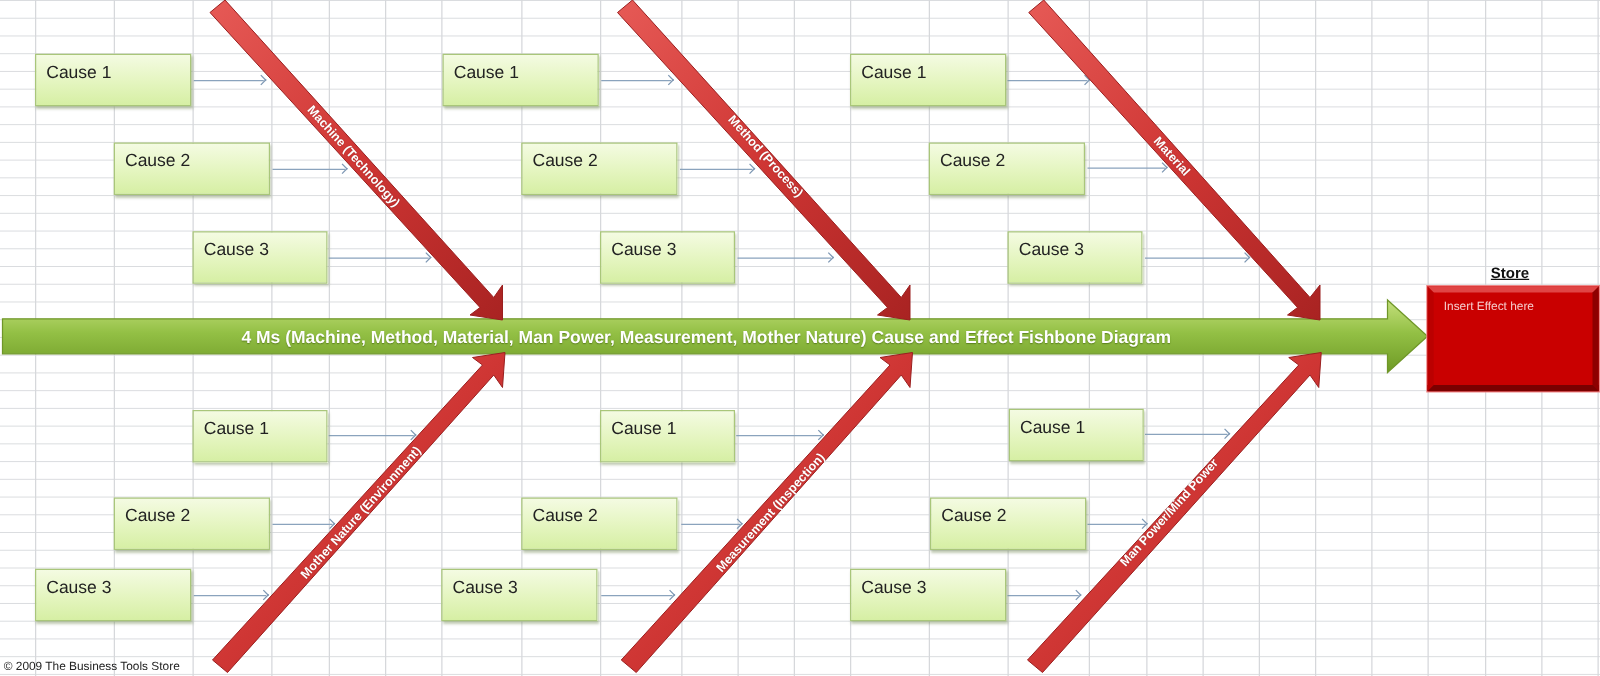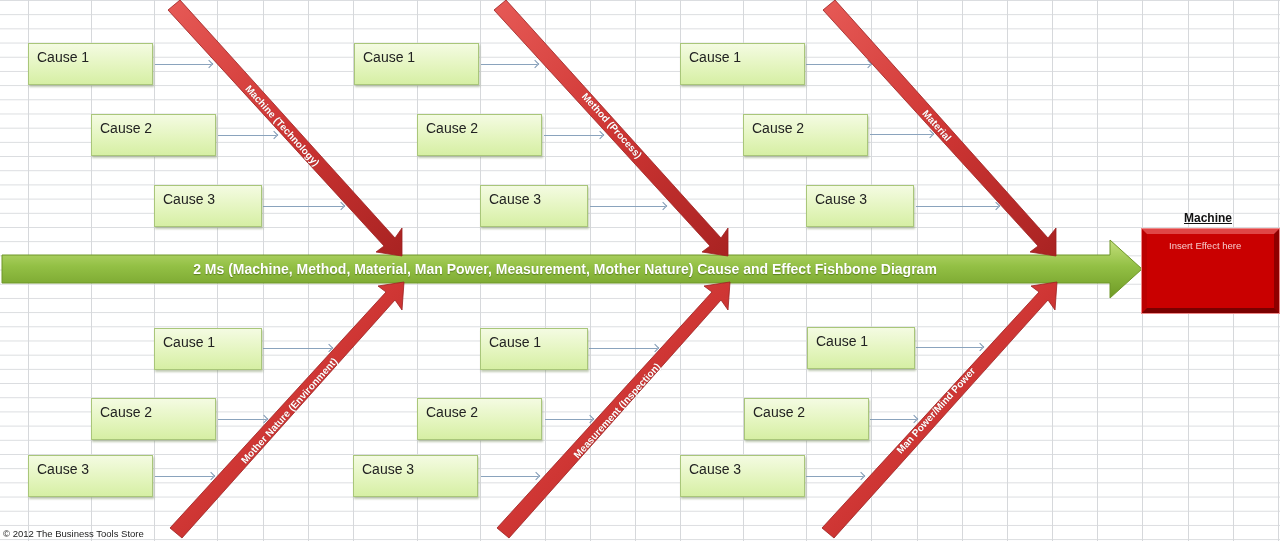--- a/index.html
+++ b/index.html
@@ -16,21 +16,21 @@
   .cause.w108{width:108px;}
   .link{position:absolute;height:1px;background:#8aa3bd;}
   .link::after{content:"";position:absolute;right:-1px;top:-3px;width:5px;height:5px;border-top:1px solid #7d97b3;border-right:1px solid #7d97b3;transform:rotate(45deg);}
   svg.bones{position:absolute;left:0;top:0;}
   .bone-label{position:absolute;color:#fff;font-size:10px;font-weight:bold;white-space:nowrap;transform-origin:center center;text-shadow:0 0 1px rgba(0,0,0,.3);}
   .spine-label{position:absolute;left:0;top:257px;width:1130px;text-align:center;color:#fff;font-weight:bold;font-size:14px;line-height:24px;text-shadow:0 1px 1px rgba(60,90,10,.6);}
   .effect-title{position:absolute;left:1176px;top:211px;width:64px;text-align:center;font-weight:bold;font-size:12px;color:#111;text-decoration:underline;}
   .effect-box{position:absolute;left:1142px;top:229px;width:137px;height:84px;box-sizing:border-box;
     background:#c90000;border-top:5px solid #e04545;border-left:5px solid #b00;border-right:5px solid #8e0000;border-bottom:5px solid #7a0000;
     box-shadow:0 0 0 1px #e88;}
-  .effect-inner{position:absolute;left:22px;top:6px;color:#f6cccc;font-size:9.5px;text-align:right;}
+  .effect-inner{position:absolute;left:8px;top:6px;color:#f6cccc;font-size:9.5px;text-align:right;}
   .copyright{position:absolute;left:3px;top:528px;font-size:9.5px;color:#222;}
 </style>
 </head>
 <body>
 
 <div class="grid"></div>
 <div class="vline" style="left:28px"></div>
 <div class="vline" style="left:91px"></div>
 <div class="vline" style="left:154px"></div>
 <div class="vline" style="left:217px"></div>
@@ -108,21 +108,21 @@
     <polygon points="170,528 182,538 395,300 402,310 404,282 378,286 386,292" fill="url(#boneGrad)" stroke="#9a1f1f" stroke-width="0.8"></polygon>
   </g>
   <g>
     <polygon points="497,528 509,538 721,300 728,310 730,282 704,286 712,292" fill="url(#boneGrad)" stroke="#9a1f1f" stroke-width="0.8"></polygon>
   </g>
   <g>
     <polygon points="822,528 834,538 1048,300 1055,310 1057,282 1031,286 1039,292" fill="url(#boneGrad)" stroke="#9a1f1f" stroke-width="0.8"></polygon>
   </g>
 </svg>
 
-<div class="spine-label">2 Ms (Machine, Method, Material, Man Power, Measurement, Mother Nature) Cause and Effect Fishbone Diagram</div>
+<div class="spine-label">4 Ms (Machine, Method, Material, Man Power, Measurement, Mother Nature) Cause and Effect Fishbone Diagram</div>
 
 <div class="bone-label" style="left:230px;top:120px;transform:rotate(48deg);">Machine (Technology)</div>
 <div class="bone-label" style="left:570px;top:120px;transform:rotate(48deg);">Method (Process)</div>
 <div class="bone-label" style="left:918px;top:120px;transform:rotate(48deg);">Material</div>
 <div class="bone-label" style="left:220px;top:405px;transform:rotate(-48deg);">Mother Nature (Environment)</div>
 <div class="bone-label" style="left:555px;top:405px;transform:rotate(-48deg);">Measurement (Inspection)</div>
 <div class="bone-label" style="left:880px;top:405px;transform:rotate(-48deg);">Man Power/Mind Power</div>
 
 <div class="cause" style="left:28px;top:43px;">Cause 1</div>
 <div class="cause" style="left:91px;top:114px;">Cause 2</div>
@@ -141,18 +141,18 @@
 <div class="cause" style="left:28px;top:455px;">Cause 3</div>
 
 <div class="cause w108" style="left:480px;top:328px;">Cause 1</div>
 <div class="cause" style="left:417px;top:398px;">Cause 2</div>
 <div class="cause" style="left:353px;top:455px;">Cause 3</div>
 
 <div class="cause w108" style="left:807px;top:327px;">Cause 1</div>
 <div class="cause" style="left:744px;top:398px;">Cause 2</div>
 <div class="cause" style="left:680px;top:455px;">Cause 3</div>
 
-<div class="effect-title">Machine</div>
+<div class="effect-title">Store</div>
 <div class="effect-box">
   <div class="effect-inner">Insert Effect here</div>
 </div>
 
-<div class="copyright">© 2012 The Business Tools Store</div>
+<div class="copyright">© 2009 The Business Tools Store</div>
 
 </body></html>

